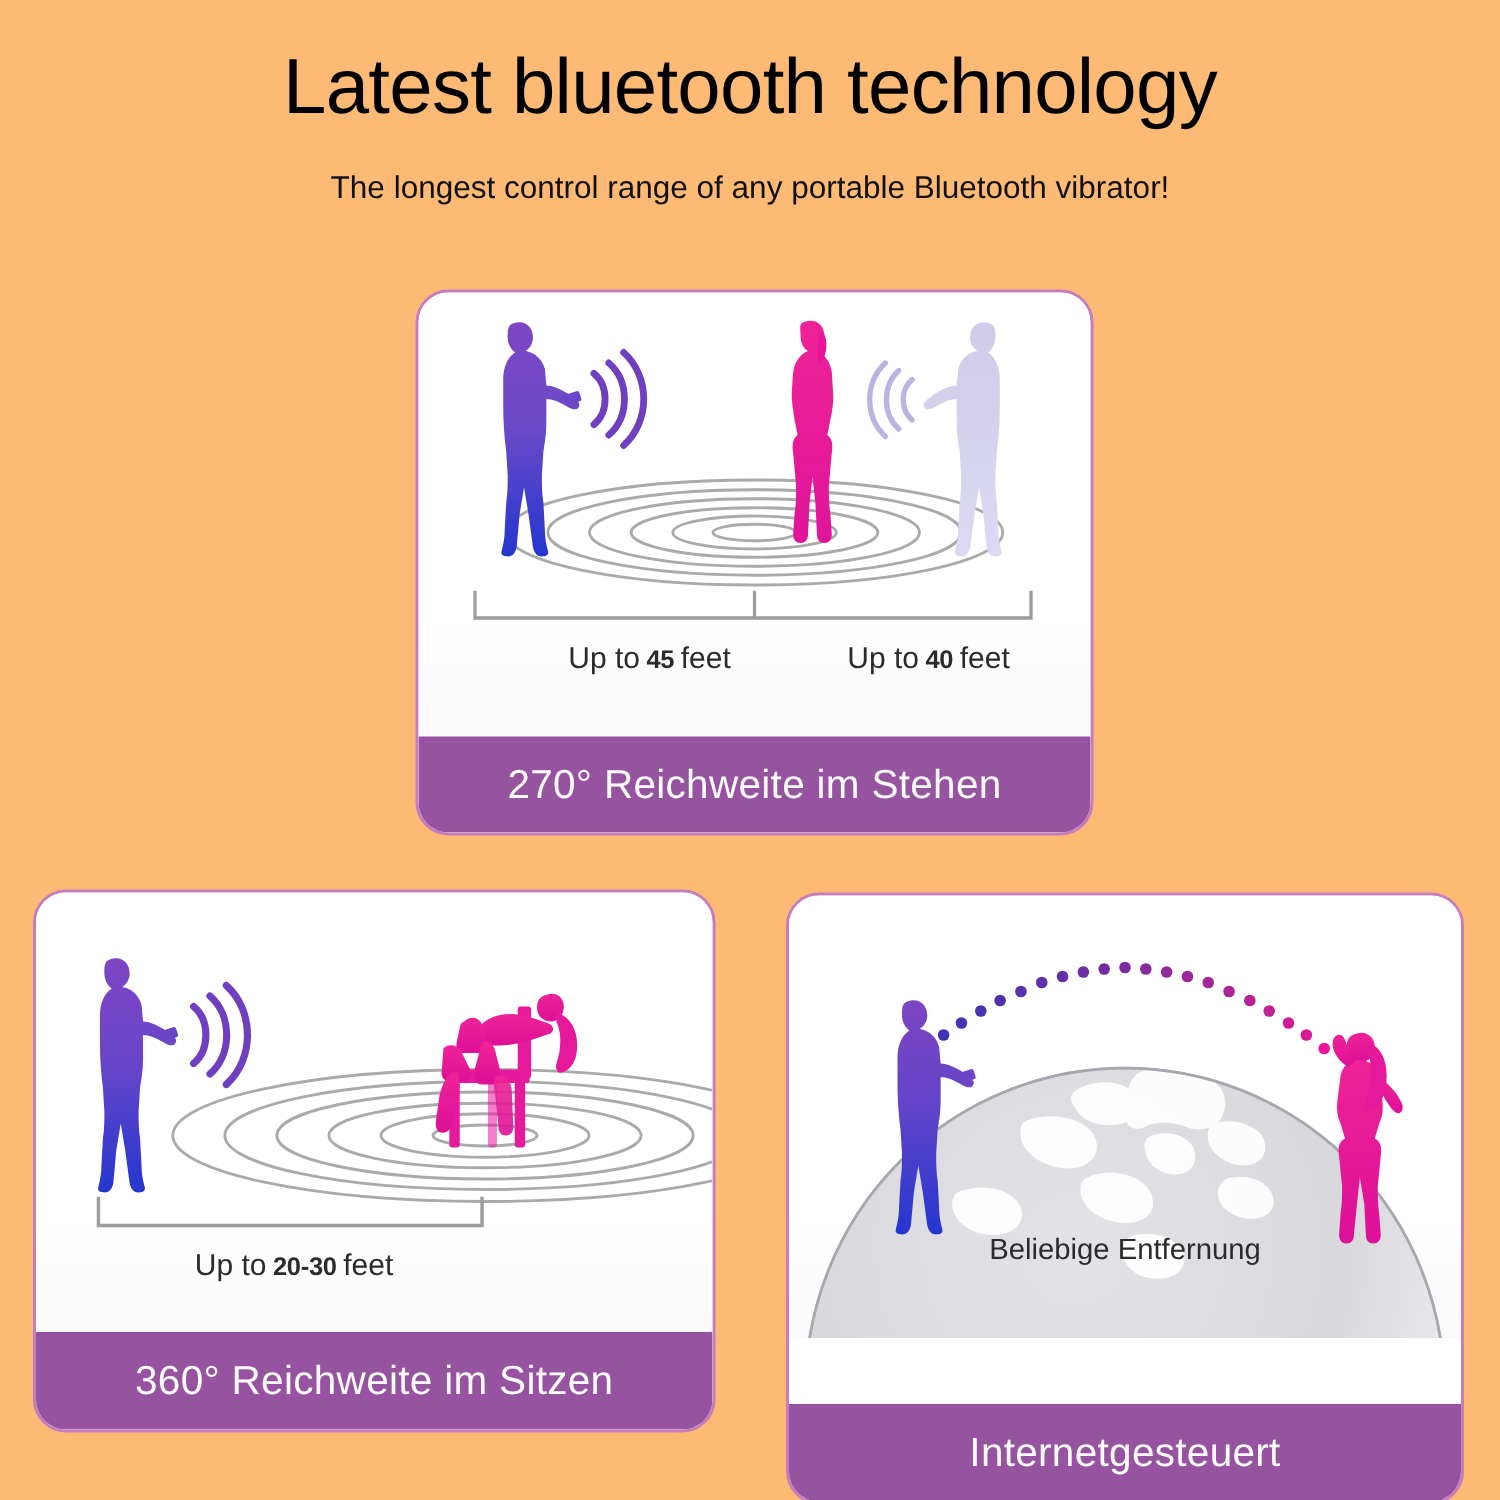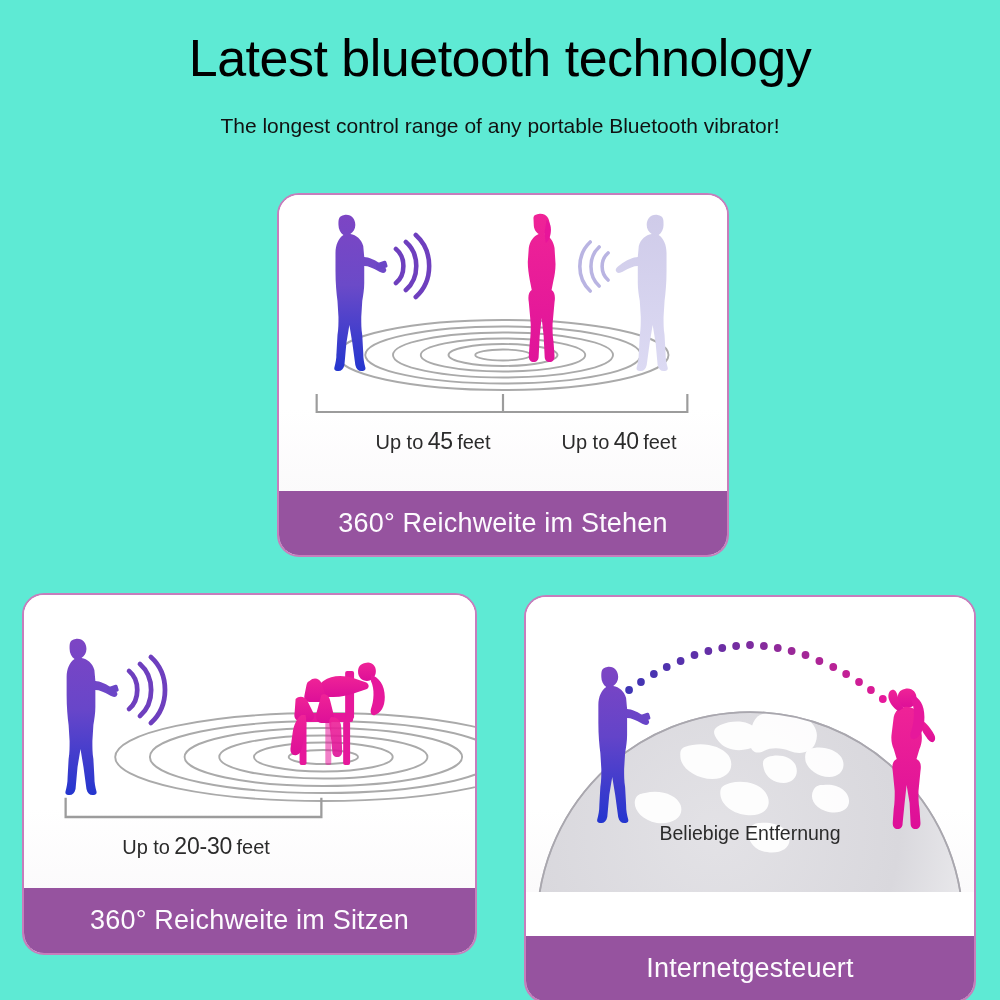--- a/index.html
+++ b/index.html
@@ -2,21 +2,21 @@
 <html><head>
 <meta charset="utf-8">
 <style>
   * { box-sizing: border-box; margin: 0; padding: 0; }
   html, body {
     width: 1000px; height: 1000px;
     background: #ffffff;
     font-family: "Liberation Sans", sans-serif;
     overflow: hidden;
   }
-  .page { position: relative; width: 1000px; height: 1000px; background:#5eead4; }
+  .page { position: relative; width: 1000px; height: 1000px; background:#fdba74; }
 
   
   .headline {
     position: absolute; left: 0; top: 28px; width: 1000px;
     text-align: center;
     font-size: 52px; font-weight: 400; color: #000;
     letter-spacing: -0.5px;
     white-space: nowrap;
     font-family: "Liberation Sans", sans-serif;
   }
@@ -65,21 +65,21 @@
 
   .scene { position:absolute; left:0; top:0; width:100%; height:100%; }
   .scene svg { display:block; width:100%; height:100%; }
 
   
   .meas {
     position: absolute;
     font-size: 15.5px; color: #2b2b2b; white-space: nowrap;
     font-family: "Liberation Sans", sans-serif;
   }
-  .meas .big { font-size: 23px; font-weight: 400; letter-spacing:-0.2px; }
+  .meas .big { font-size: 17px; font-weight: 700; letter-spacing:-0.2px; }
   .meas .sm { font-size: 20px; font-weight: 400; }
 
   .globe-label {
     position: absolute; width: 100%; text-align: center;
     font-size: 19.5px; color: #2b2b2b; white-space: nowrap;
   }
 </style>
 </head>
 <body>
 
@@ -192,21 +192,21 @@
         <span class="sm">feet</span>
       </div>
       <div class="meas" style="left:264px; top:233px; width:152px; text-align:center;">
         <span class="sm">Up to</span>
         <span class="big">40</span>
         <span class="sm">feet</span>
       </div>
     </div>
 
     <div class="card-footer" style="background: rgb(150, 83, 159);">
-      <span>360° Reichweite im Stehen</span>
+      <span>270° Reichweite im Stehen</span>
     </div>
   </div>
 
   <div class="card" id="card2" style="border-color: rgb(199, 125, 188);">
     <div class="card-body">
       <div class="scene">
         <svg viewBox="0 0 455 297" preserveAspectRatio="none" aria-hidden="true">
           <defs>
             <linearGradient id="g2man" x1="0" y1="0" x2="0" y2="1">
               <stop offset="0%" stop-color="#7d45c4"></stop>

